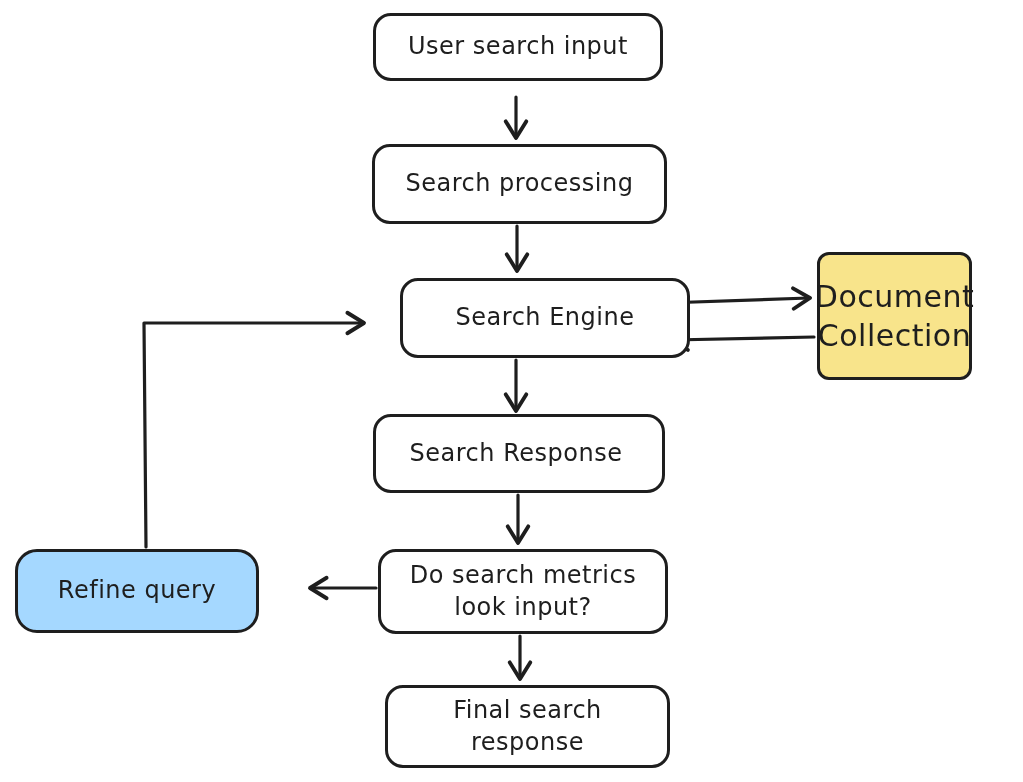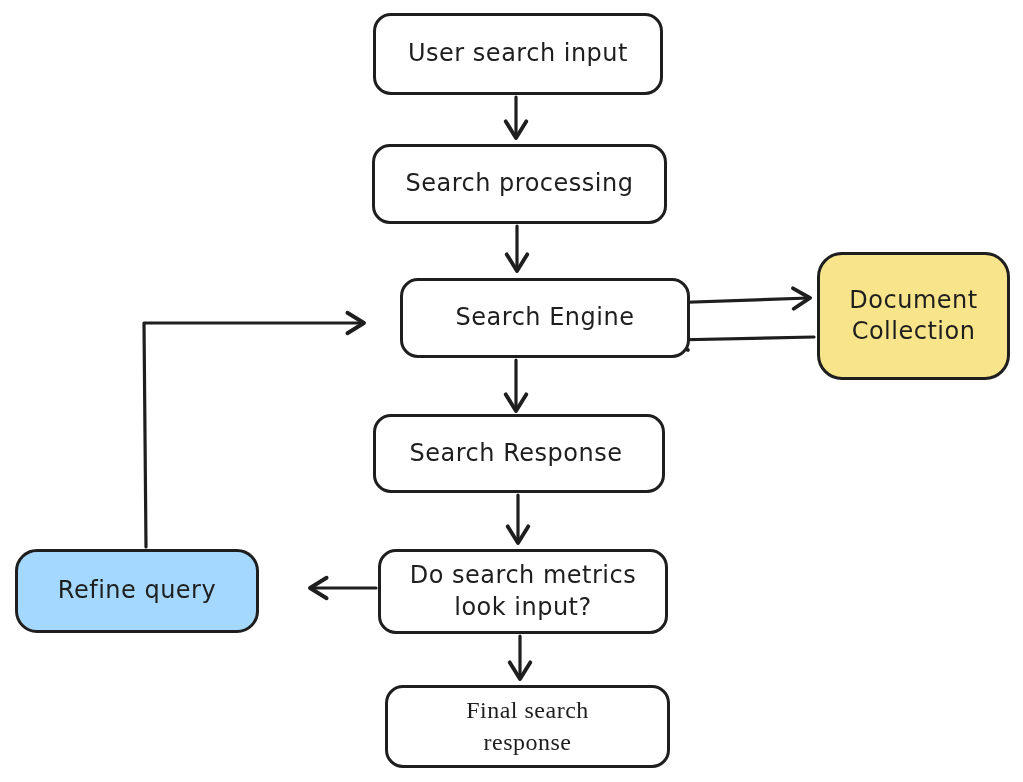--- a/index.html
+++ b/index.html
@@ -35,30 +35,30 @@
     background: #ffffff;
     color: #1e1e1e;
     font-size: 24px;
     line-height: 1.3;
     letter-spacing: 0.5px;
     padding: 6px 18px;
     cursor: pointer;
   }
   .node span { display: inline-block; }
   
-  #n-user     { left: 373px; top: 13px;  width: 290px; height: 82px; }
+  #n-user     { left: 373px; top: 13px;  width: 290px; height: 68px; }
   #n-query    { left: 372px; top: 144px; width: 295px; height: 80px; }
   #n-engine   { left: 372px; top: 278px; width: 290px; height: 80px; margin-left: 28px; }
-  #n-docs     { left: 817px; top: 252px; width: 193px; height: 128px;
-                border-radius: 25px; border-width: 3.5px; font-size: 24px; }
+  #n-docs     { left: 817px; top: 252px; width: 155px; height: 128px;
+                border-radius: 12px; border-width: 3.5px; font-size: 30px; }
   #n-resp     { left: 373px; top: 414px; width: 292px; height: 79px; padding-left: 12px; }
   #n-metrics  { left: 378px; top: 549px; width: 290px; height: 85px; padding: 6px 26px; }
   #n-refine   { left: 15px;  top: 549px; width: 244px; height: 84px;
                 border-radius: 22px; border-width: 3.5px; }
-  #n-final    { left: 385px; top: 685px; width: 285px; height: 83px; padding: 16px 34px; font-family: Liberation Serif, serif; }
+  #n-final    { left: 385px; top: 685px; width: 285px; height: 83px; padding: 16px 34px; }
 </style>
 </head>
 <body>
 
 <div class="canvas">
 
   <svg class="edges-layer" viewBox="0 0 1023 782" xmlns="http://www.w3.org/2000/svg">
     <defs>
       <marker id="arrowhead" viewBox="0 0 10 10" refX="7.6" refY="5" markerWidth="8" markerHeight="8" orient="auto-start-reverse" markerUnits="strokeWidth">
         <path d="M1.5,1 L8,5 L1.5,9" fill="none" stroke="#1e1e1e" stroke-width="1.5" stroke-linecap="round" stroke-linejoin="round"></path>

